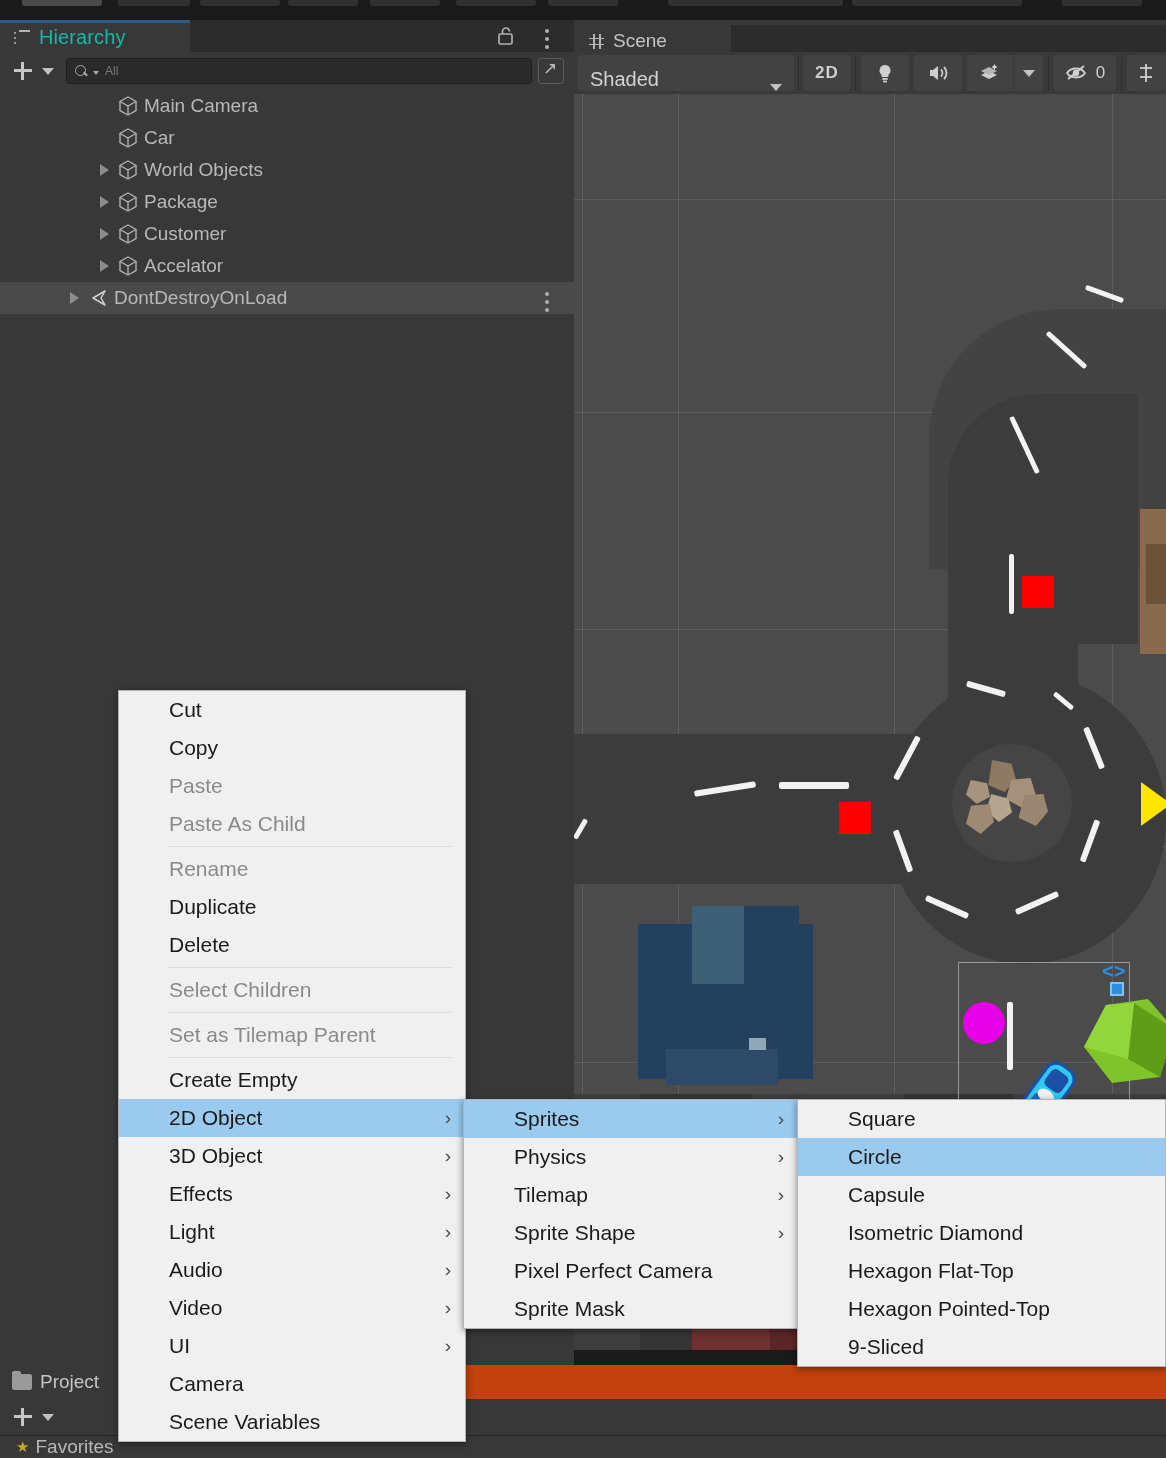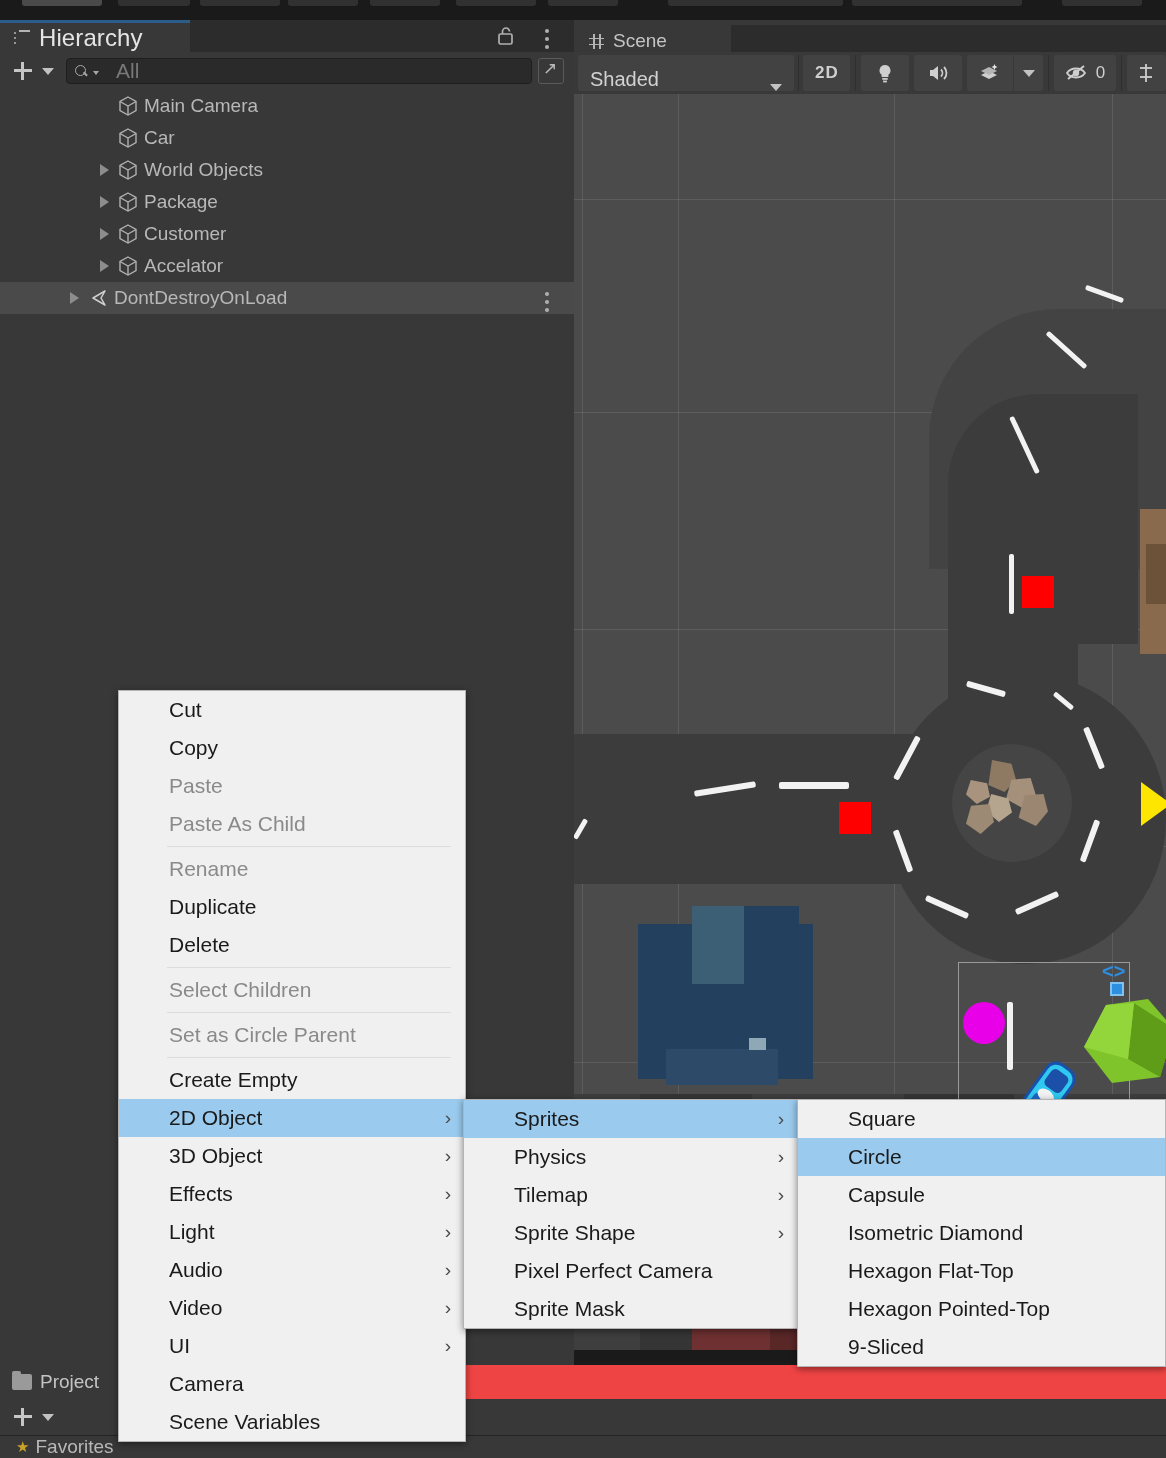--- a/index.html
+++ b/index.html
@@ -17,21 +17,21 @@
   .tb-btn.lighter { background: #4a4a4a; }
 
   
   .hier-panel { position: absolute; left: 0; top: 20px; width: 574px; height: 1345px; background: #383838; }
   .hier-tabbar { position: absolute; left: 0; top: 0; width: 574px; height: 32px; background: #2c2c2c; }
   .hier-tab {
     position: absolute; left: 0; top: 0; width: 190px; height: 32px;
     background: #383838; border-top: 3px solid #2b5c8a;
     display: flex; align-items: center; gap: 7px; padding-left: 14px;
   }
-  .hier-tab-label { color: #e5e5e5; font-size: 24px; letter-spacing: .1px; }
+  .hier-tab-label { color: #14b8a6; font-size: 20px; letter-spacing: .1px; }
   .tab-icon { width: 18px; height: 16px; position: relative; flex: none; }
   .tab-icon i {
     position: absolute; left: 5px; height: 2px; background: #b4b4b4; width: 11px;
   }
   .tab-icon i:nth-child(1) { top: 2px; }
   .tab-icon i:nth-child(2) { top: 7px; }
   .tab-icon i:nth-child(3) { top: 12px; }
   .tab-icon b {
     position: absolute; left: 0; width: 2px; height: 2px; background: #b4b4b4; border-radius: 50%;
   }
@@ -52,21 +52,21 @@
   .plus-btn::after { left: 11px; top: 4px; width: 3px; height: 18px; }
   .caret-down { width: 0; height: 0; border-left: 6px solid transparent; border-right: 6px solid transparent; border-top: 7px solid #c2c2c2; }
   .search-box {
     flex: 1; height: 26px; background: #2a2a2a; border: 1px solid #1e1e1e; border-radius: 4px;
     display: flex; align-items: center; padding: 0 8px; gap: 6px; margin-left: 6px;
   }
   .search-glass { width: 14px; height: 14px; position: relative; flex: none; }
   .search-glass::before { content: ""; position: absolute; left: 0; top: 1px; width: 9px; height: 9px; border: 1.6px solid #a8a8a8; border-radius: 50%; }
   .search-glass::after { content: ""; position: absolute; left: 8px; top: 9px; width: 5px; height: 1.6px; background: #a8a8a8; transform: rotate(45deg); }
   .sg-caret { width: 0; height: 0; border-left: 3px solid transparent; border-right: 3px solid transparent; border-top: 4px solid #a8a8a8; margin-left: -2px; margin-top: 4px;}
-  .search-placeholder { color: #787878; font-size: 21px; margin-left: 11px; }
+  .search-placeholder { color: #787878; font-size: 12px; }
   .expand-btn { width: 26px; height: 26px; border: 1px solid #5a5a5a; border-radius: 3px; position: relative; flex: none; }
   .expand-btn::before {
     content: "\2197"; position: absolute; left: 4px; top: -1px; color: #bbb; font-size: 17px;
   }
 
   
   .hier-rows { position: absolute; left: 0; top: 70px; width: 574px; }
   .hrow { position: relative; height: 32px; display: flex; align-items: center; color: #b8b8b8; font-size: 19px; }
   .hrow.scene-root { background: #4a4a4a; color: #d4d4d4; font-weight: bold; }
   .hrow.ddol { background: #4a4a4a; }
@@ -121,21 +121,21 @@
   .magenta-dot { position: absolute; border-radius: 50%; background: #e800e8; }
   .tree { position: absolute; }
   .yellow-tri { position: absolute; width: 0; height: 0; }
   .sel-box { position: absolute; border: 1px solid #9a9a9a; }
   .sel-handle { position: absolute; color: #2e8ee0; font-size: 20px; font-weight: bold; }
   .car { position: absolute; }
   .brick { position: absolute; background: #6e3030; }
   .bush { position: absolute; border-radius: 50%; background: #1d5c1d; }
 
   
-  .proj-panel { position: absolute; left: 0; top: 1365px; width: 1166px; height: 93px; background: #ef4444; text-align: right; }
+  .proj-panel { position: absolute; left: 0; top: 1365px; width: 1166px; height: 93px; background: #c2410c; text-align: right; }
   .proj-tab { position: absolute; left: 0; top: 0; width: 160px; height: 34px; background: #383838;
               display: flex; align-items: center; gap: 8px; padding-left: 12px; }
   .proj-tab-label { color: #c4c4c4; font-size: 19px; }
   .folder-ico { width: 20px; height: 16px; background: #9a9a9a; border-radius: 2px; position: relative; flex: none; }
   .folder-ico::before { content: ""; position: absolute; left: 0; top: -3px; width: 9px; height: 4px; background: #9a9a9a; border-radius: 2px 2px 0 0; }
   .proj-toolbar { position: absolute; left: 0; top: 34px; width: 1166px; height: 36px; background: #383838;
                   display: flex; align-items: center; padding: 0 10px; gap: 6px; }
   .proj-body { position: absolute; left: 0; top: 70px; width: 1166px; height: 23px; background: #383838; border-top: 1px solid #242424;}
   .fav-row { color: #b8b8b8; font-size: 19px; padding-left: 16px; display: flex; align-items: center; gap: 6px; }
   .star { color: #c9a227; font-size: 15px; }
@@ -481,21 +481,21 @@
       </div>
       <div class="ctx-item">
         <span>Delete</span>
       </div>
       <div class="ctx-sep"></div>
       <div class="ctx-item disabled">
         <span>Select Children</span>
       </div>
       <div class="ctx-sep"></div>
       <div class="ctx-item disabled">
-        <span>Set as Circle Parent</span>
+        <span>Set as Tilemap Parent</span>
       </div>
       <div class="ctx-sep"></div>
       <div class="ctx-item">
         <span>Create Empty</span>
       </div>
       <div class="ctx-item hl">
         <span>2D Object</span>
         <span class="ctx-arrow">›</span>
       </div>
       <div class="ctx-item">

